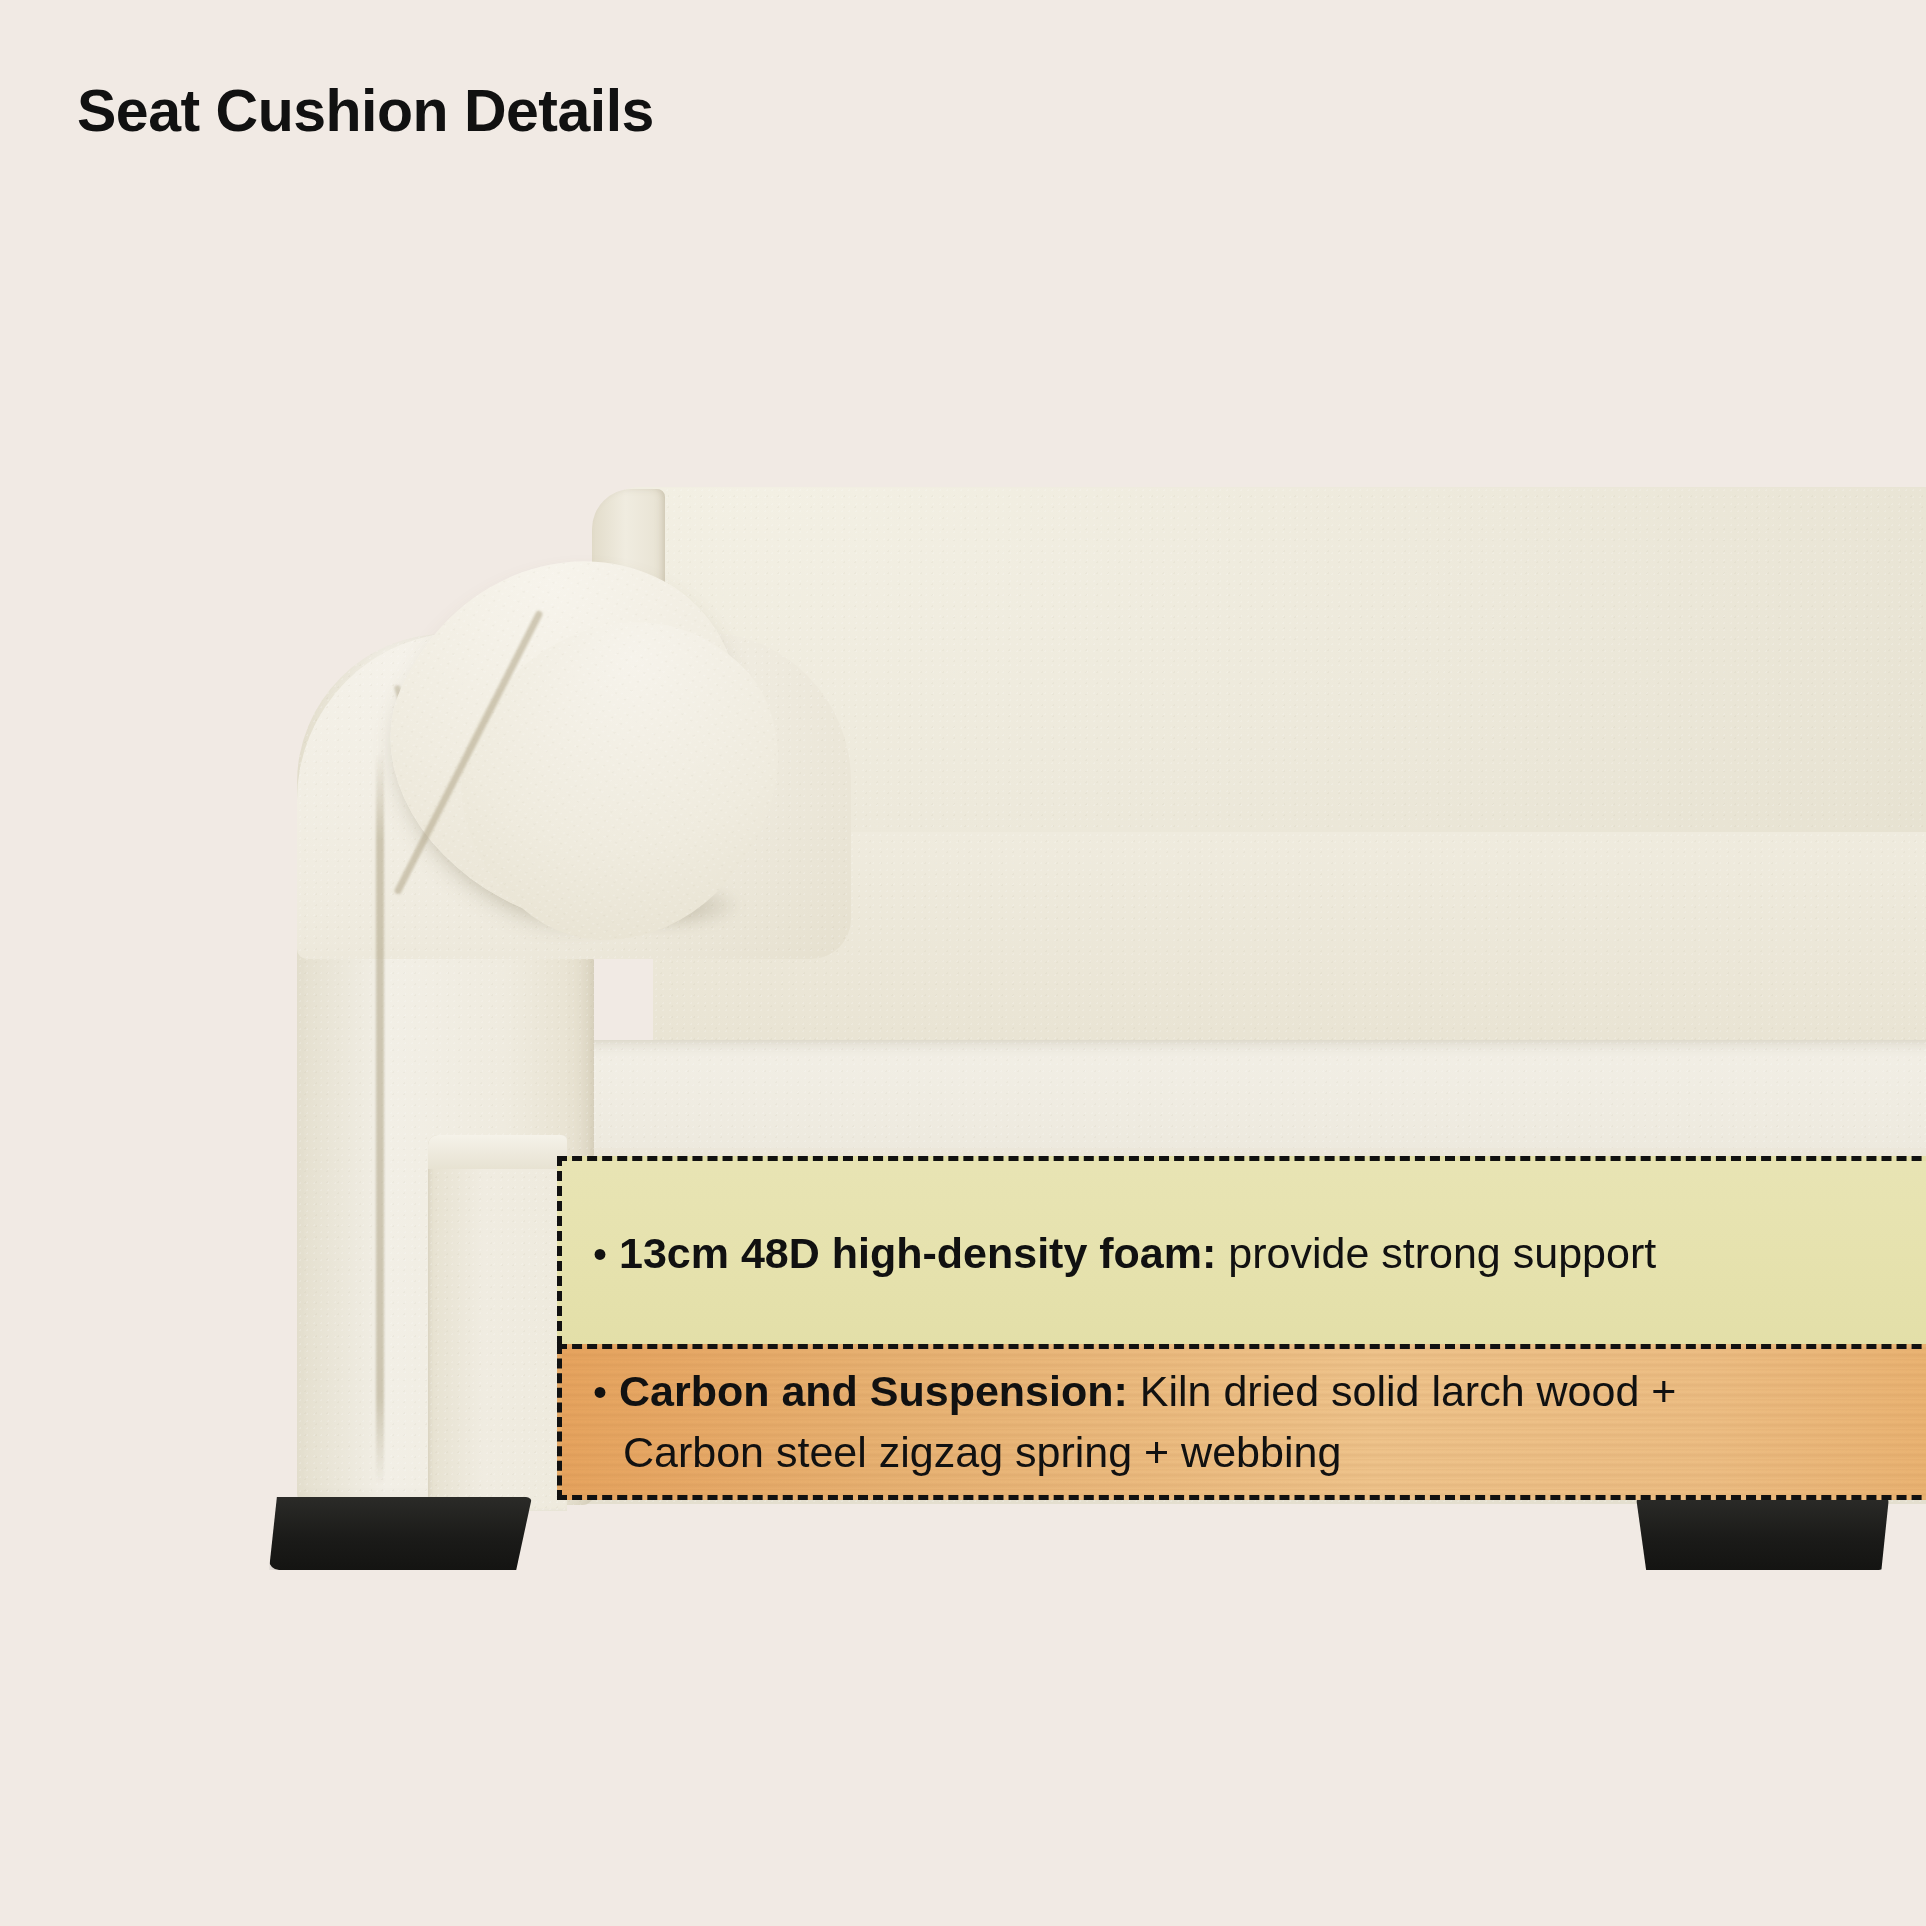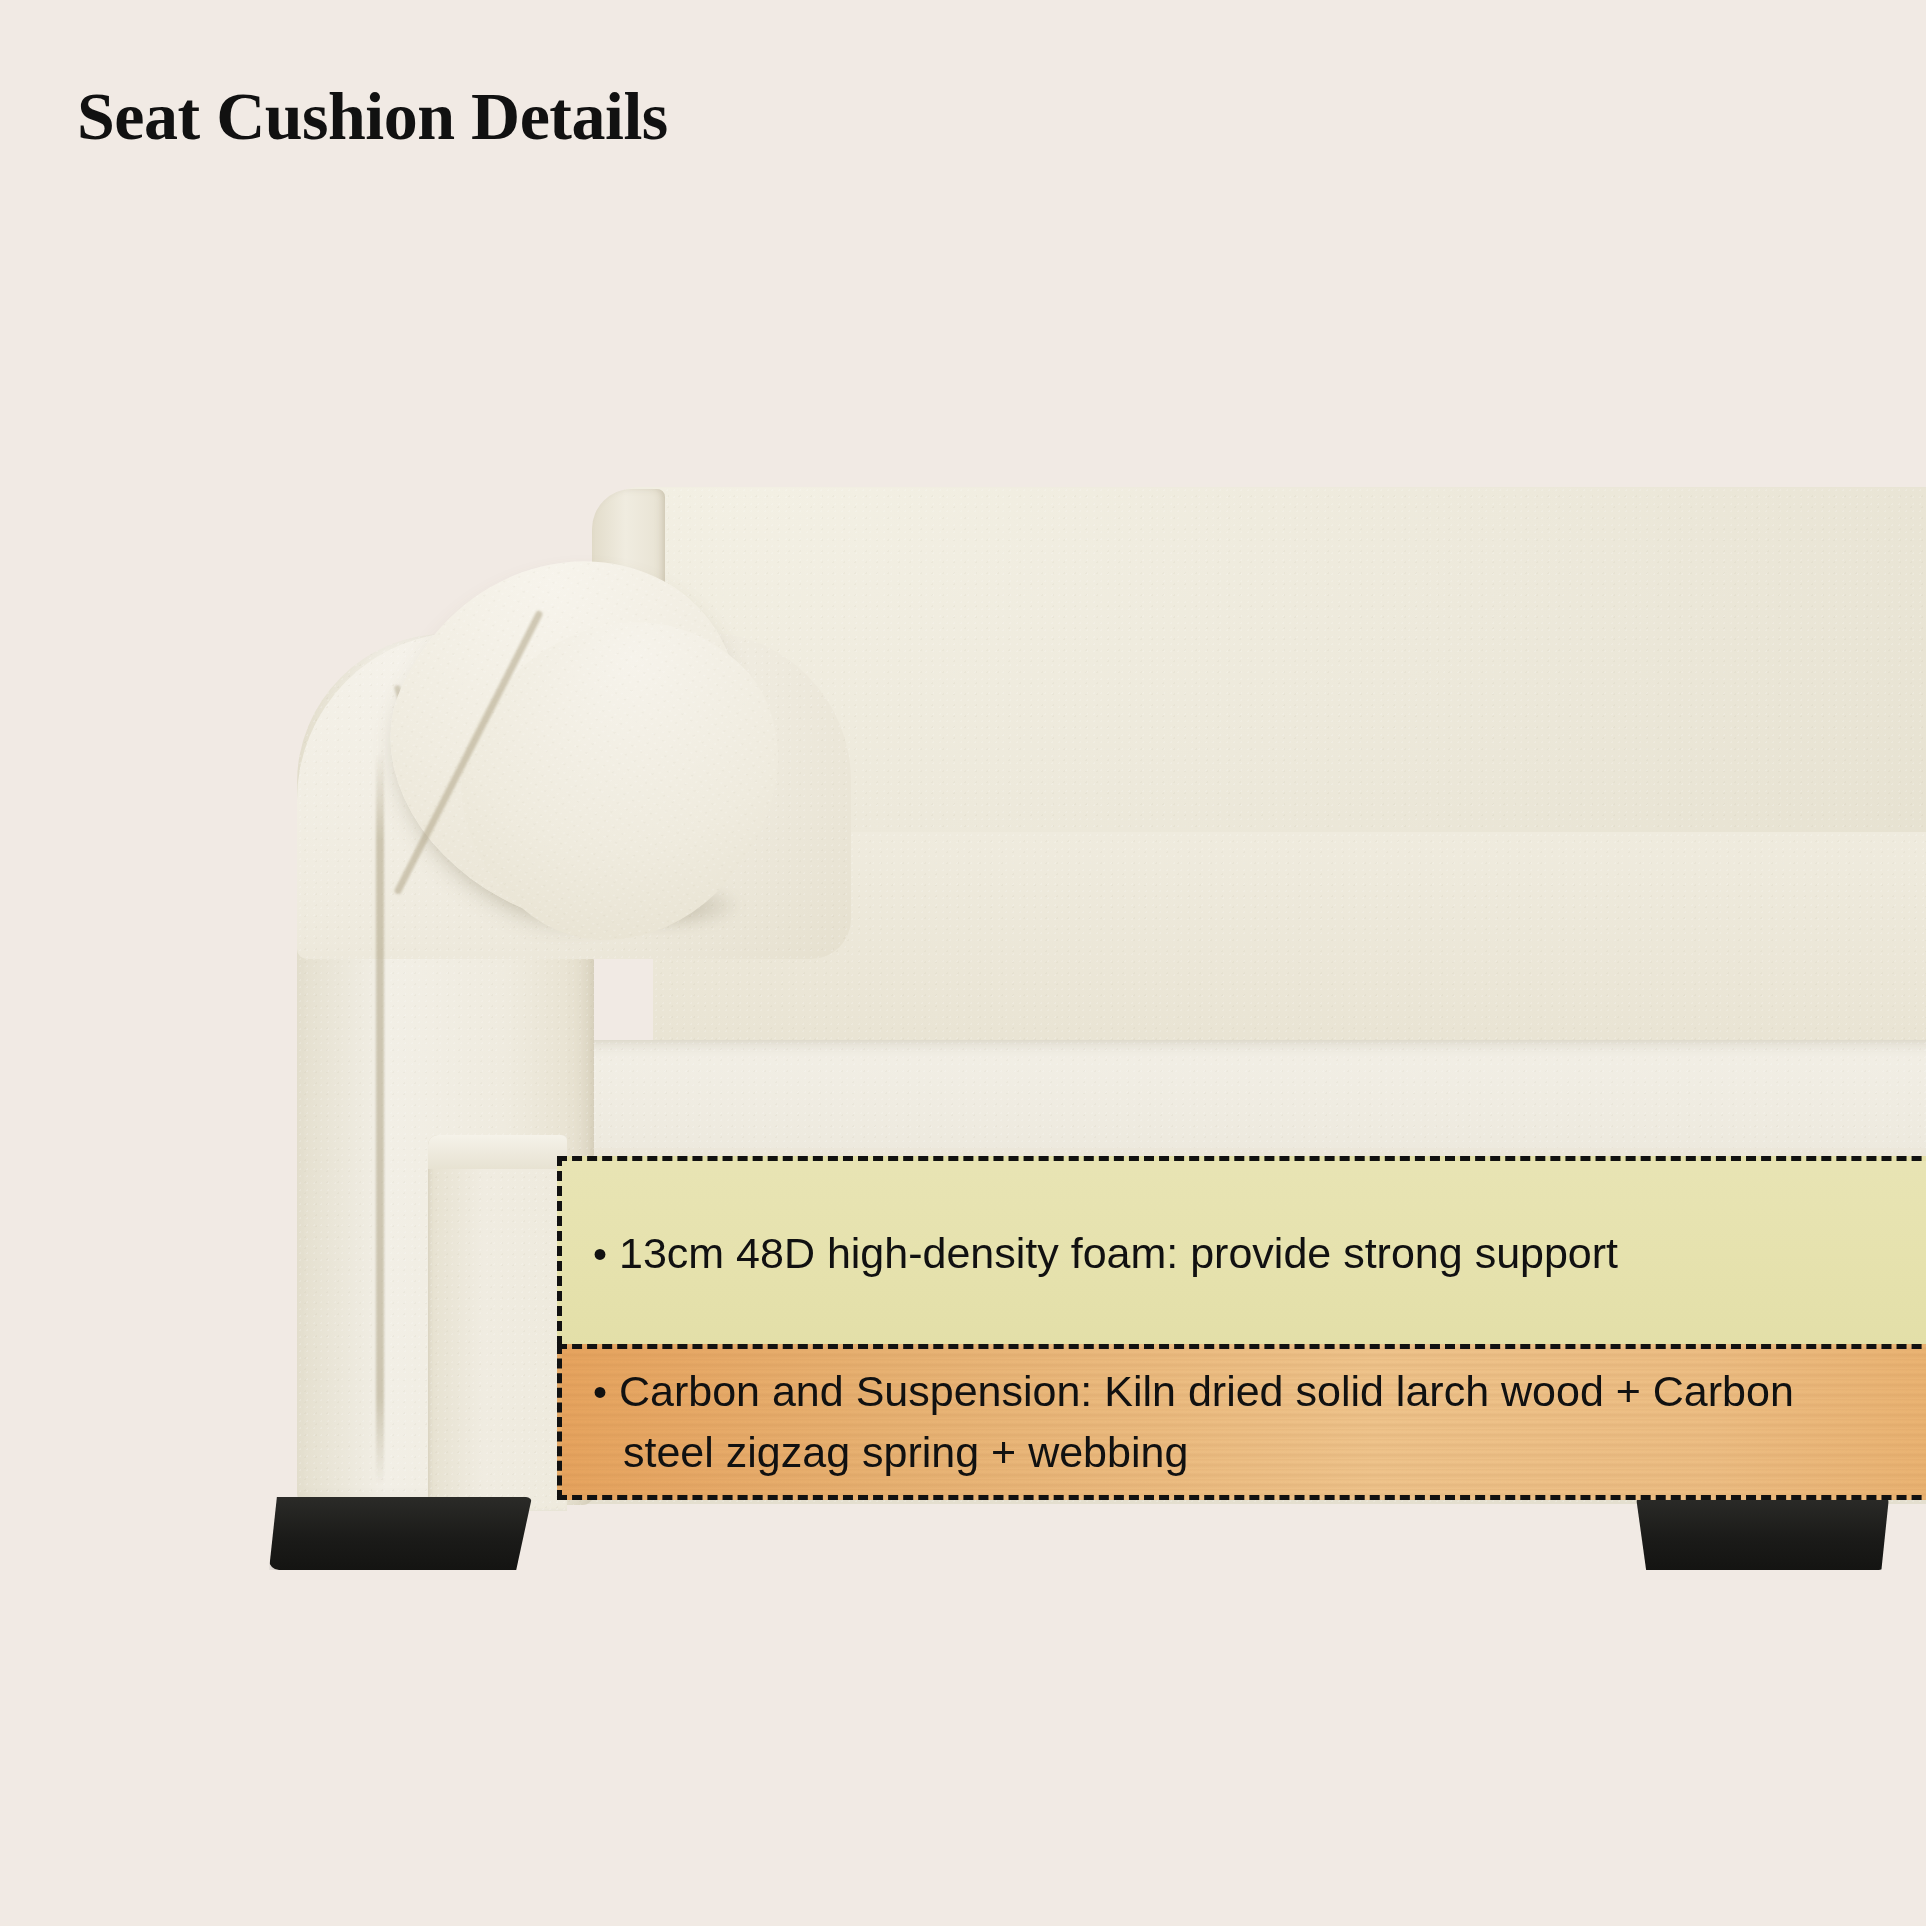--- a/index.html
+++ b/index.html
@@ -9,23 +9,23 @@
     font-family: "Liberation Sans", sans-serif;
     position:relative;
     overflow:hidden;
   }
 
   
   .page-title {
     position:absolute;
     left:77px;
     top:81px;
-    font-family:Liberation Serif, serif;
+    font-family:Liberation Sans, sans-serif;
     font-weight:700;
-    font-size:68px;
+    font-size:59px;
     line-height:1.05;
     color:#111111;
     letter-spacing:-0.5px;
     white-space:nowrap;
   }
 
   
   .sofa-stage {
     position:absolute;
     left:0; top:0;
@@ -238,21 +238,21 @@
   .anno-text{
     font-size:43px;
     line-height:1.42;
     color:#111;
     padding-left:61px;
     padding-right:30px;
     max-width:1277px;
     font-weight:400;
     text-indent:-30px;
   }
-  .anno-text b{ font-weight:400; }
+  .anno-text b{ font-weight:700; }
   .bullet{ font-size:40px; }
 
   
   .noise{
     position:absolute; inset:0;
     pointer-events:none;
     background-image:
       radial-gradient(rgba(255,255,255,.35) 1px, transparent 1px),
       radial-gradient(rgba(160,150,120,.12) 1px, transparent 1px);
     background-size:7px 7px, 11px 11px;

